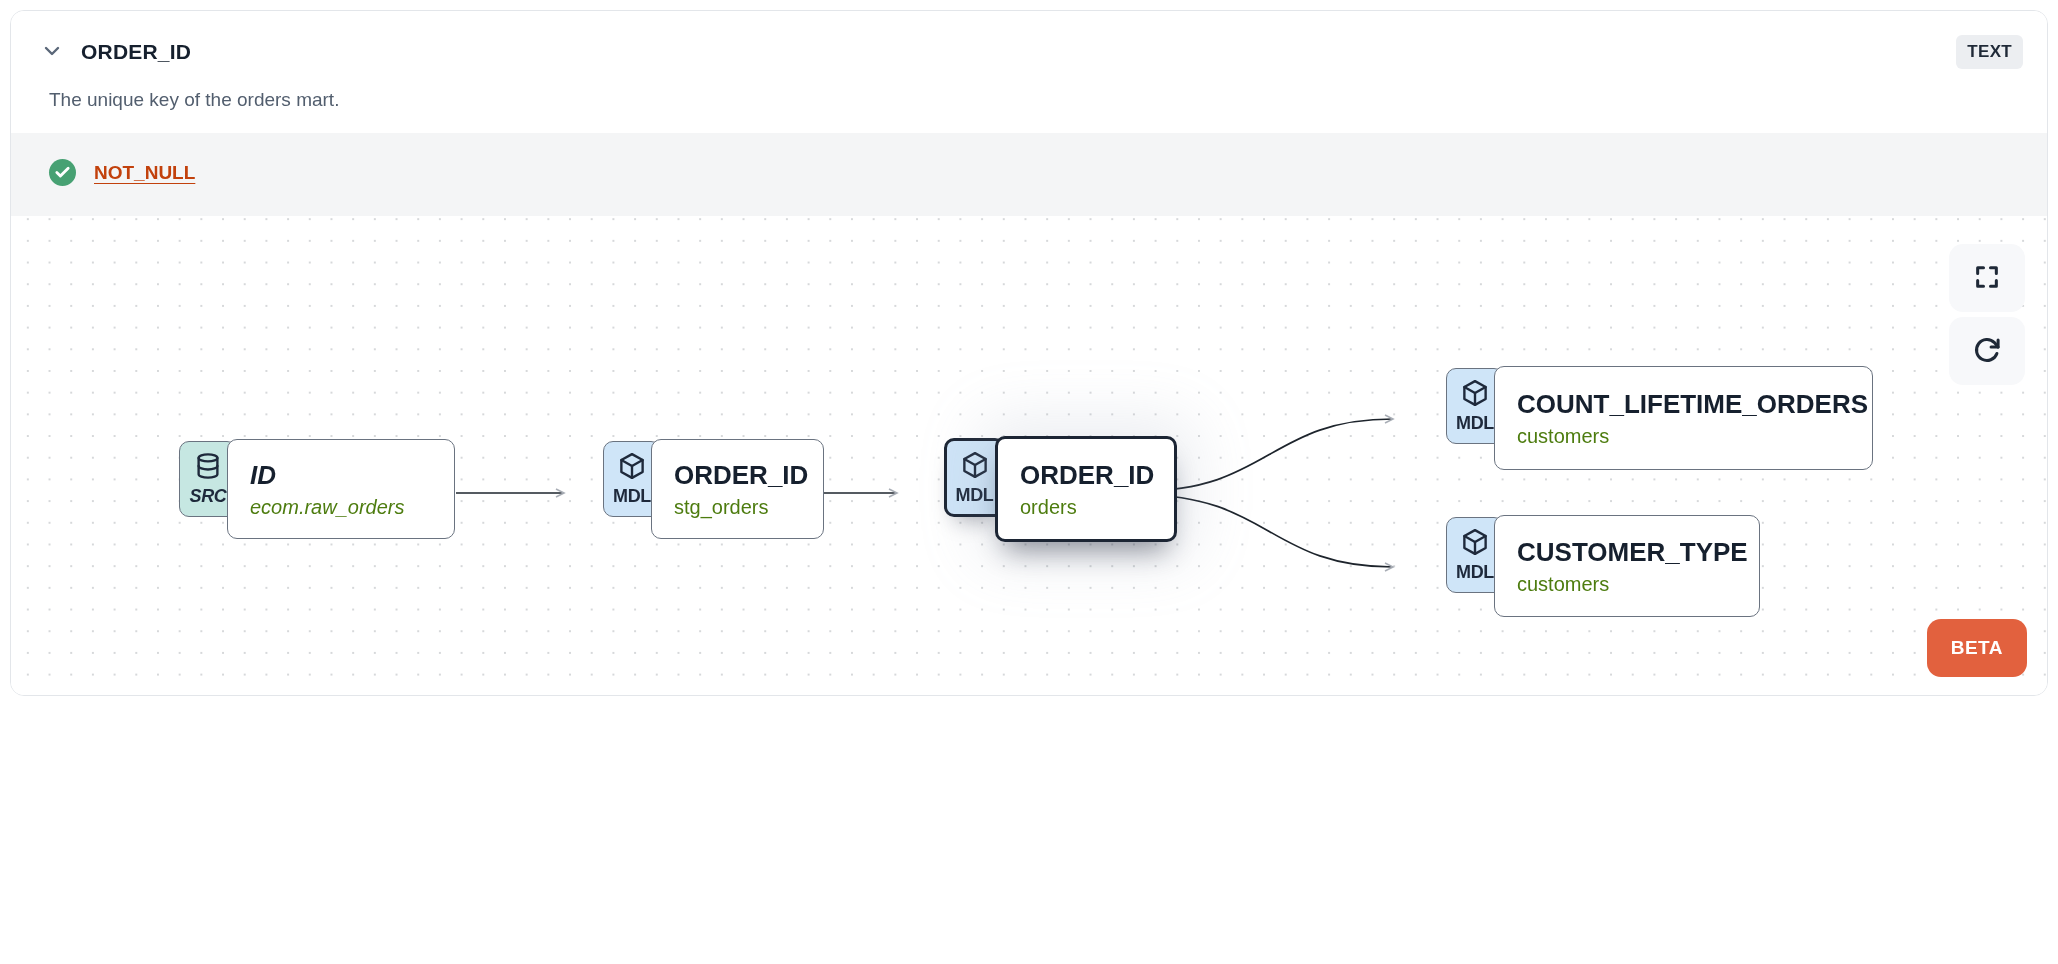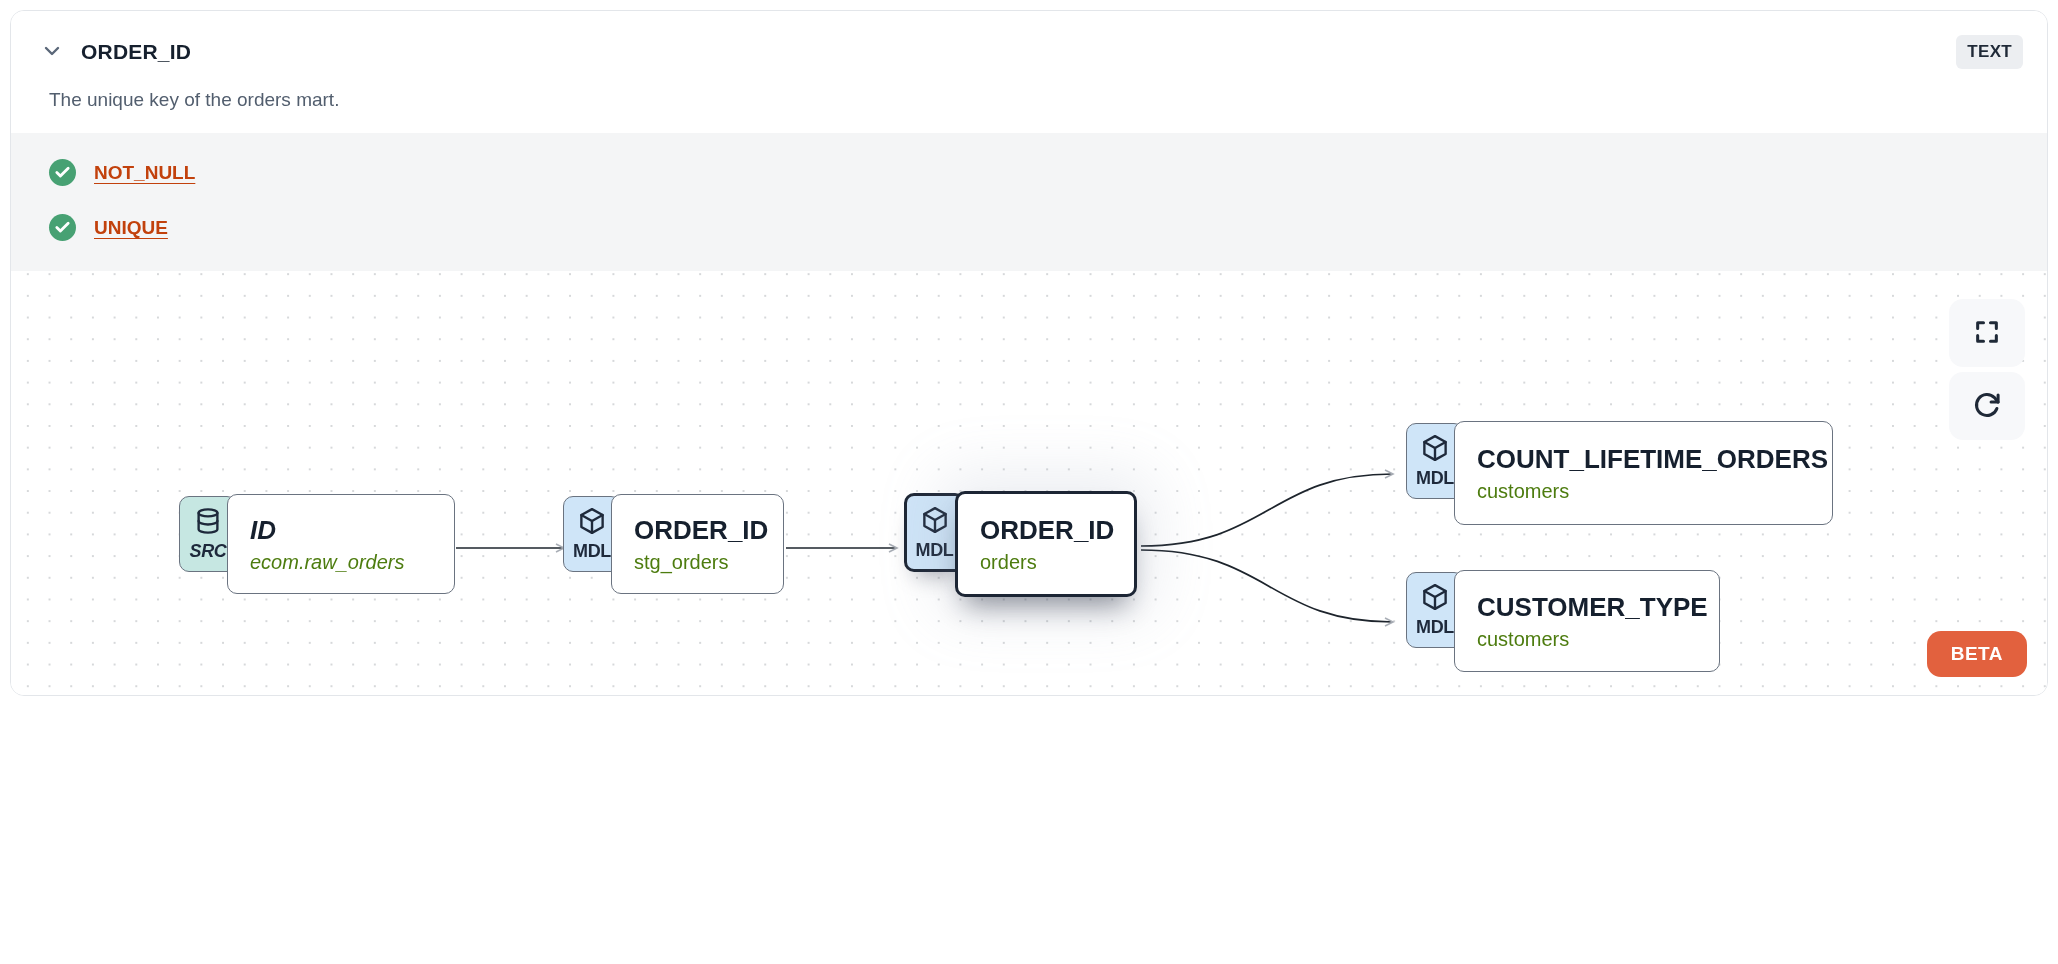--- a/index.html
+++ b/index.html
@@ -36,21 +36,21 @@
     background-image:radial-gradient(#d6d8da 1.3px, transparent 1.3px);
     background-size:21.7px 21.7px; background-position:6px 14px; }
 
   .edges { position:absolute; inset:0; pointer-events:none; }
 
   .node { position:absolute; display:flex; align-items:flex-start; cursor:pointer; }
   .badge { width:58px; height:76px; border:1.5px solid #6a7380; border-radius:10px;
     display:flex; flex-direction:column; align-items:center; justify-content:center;
     gap:1px; z-index:1; margin-top:2px; }
   .badge.src { background:#c6e7e2; }
-  .badge.mdl { background:#cfe5f8; }
+  .badge.mdl { background:#cfe5f8;margin-left:40px; }
   .badge-label { font-size:18px; font-weight:600; color:#1e293b; letter-spacing:-0.3px; }
   .ncard { background:#fff; border:1.5px solid #6a7380; border-radius:10px;
     margin-left:-10px; z-index:2; padding:12px 22px; display:flex; flex-direction:column;
     justify-content:center; white-space:nowrap; }
   .ntitle { font-size:26px; font-weight:600; color:#16202e; }
   .nsub { font-size:20px; color:#4d7c0f; margin-top:5px; }
 
   .node.selected .badge, .node.selected .ncard { border:3px solid #1c2534; }
   .node.selected .ncard {
     box-shadow:0 18px 26px -10px rgba(15,23,42,.45), 0 0 60px 18px rgba(148,163,184,.18); }
@@ -66,21 +66,21 @@
 
   
   .controls { position:absolute; top:28px; right:22px; display:flex;
     flex-direction:column; gap:5px; }
   .ctrl-btn { width:76px; height:68px; border:none; border-radius:14px;
     background:#f7f8fa; display:flex; align-items:center; justify-content:center;
     color:#1f2937; cursor:pointer; }
 
   .beta-badge { position:absolute; right:20px; bottom:18px; background:#e2613e;
     color:#fff; font-size:19px; font-weight:700; letter-spacing:.5px;
-    padding:12px 24px; border-radius:14px; }
+    padding:18px 24px; border-radius:14px; }
 </style>
 </head>
 <body>
 
 <div class="card">
 
   <div class="hdr">
     <div class="hdr-row">
       <button class="chev-btn">
         <span>
@@ -96,28 +96,20 @@
   </div>
 
   <div class="tests">
     <div class="test-row">
       <span class="check-circle">
         <svg width="17" height="17" viewBox="0 0 24 24" fill="none" stroke="#ffffff" stroke-width="4" stroke-linecap="round" stroke-linejoin="round">
             <polyline points="20 6 9 17 4 12"></polyline>
           </svg>
       </span>
       <a class="test-link">NOT_NULL</a>
-    </div>
-    <div class="test-row">
-      <span class="check-circle">
-        <svg width="17" height="17" viewBox="0 0 24 24" fill="none" stroke="#ffffff" stroke-width="4" stroke-linecap="round" stroke-linejoin="round">
-            <polyline points="20 6 9 17 4 12"></polyline>
-          </svg>
-      </span>
-      <a class="test-link">UNIQUE</a>
     </div>
   </div>
 
   <div class="canvas">
 
     <svg class="edges" width="2036" height="682" viewBox="0 0 2036 682">
       <defs>
         <marker id="arrow" viewBox="0 0 14 14" markerWidth="14" markerHeight="14" refX="11" refY="7" orient="auto" markerUnits="userSpaceOnUse">
           <polyline points="3,3 11,7 3,11" fill="none" stroke="#a9aeb6" stroke-width="1.6"></polyline>
         </marker>

